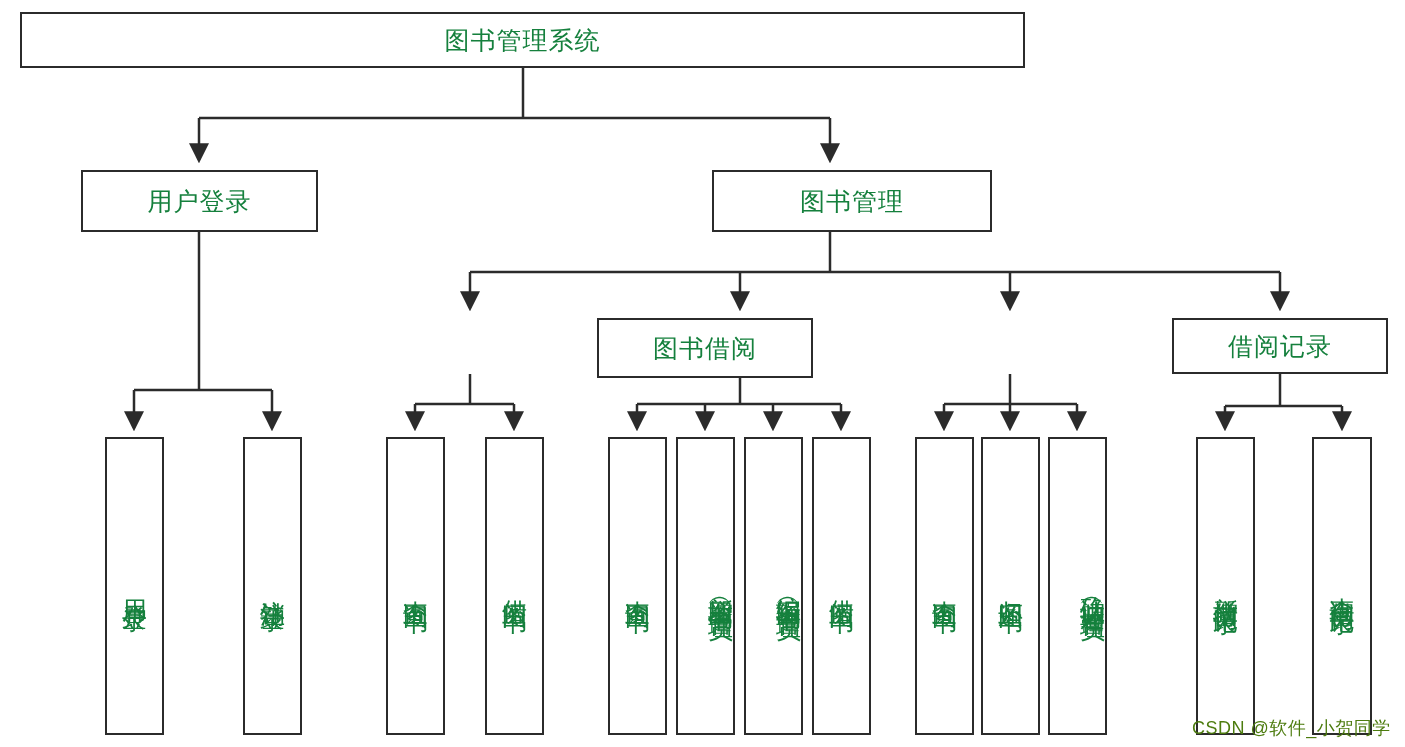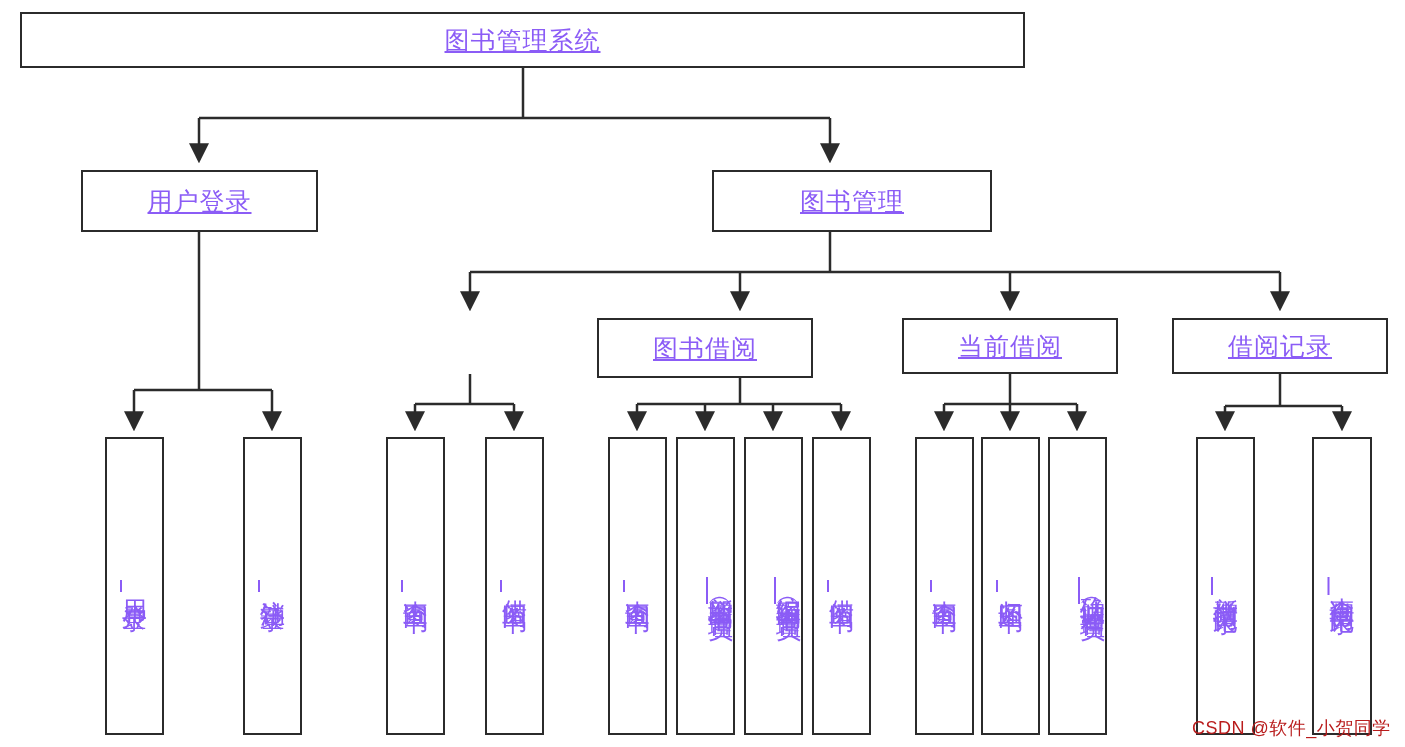--- a/index.html
+++ b/index.html
@@ -25,22 +25,21 @@
     height: 747px;
   }
   .node-box {
     position: absolute;
     box-sizing: border-box;
     background: #ffffff;
     border: 2px solid #2b2b2b;
     display: flex;
     align-items: center;
     justify-content: center;
-    color: #8b5cf6;
-    text-decoration: underline;
+    color: #15803d;
   }
   .node-h {
     font-size: 25px;
     letter-spacing: 1px;
     white-space: nowrap;
   }
   .node-v {
     font-size: 25px;
     writing-mode: vertical-rl;
     text-orientation: upright;
@@ -51,21 +50,21 @@
     padding-top: 8px;
     overflow: hidden;
   }
   .node-v.mid {
     align-items: center;
     padding-top: 0;
   }
   .watermark {
     position: absolute;
     font-size: 18px;
-    color: #b91c1c;
+    color: #4d7c0f;
     white-space: nowrap;
     letter-spacing: 0.5px;
   }
 </style>
 </head>
 <body>
 
 <div id="canvas">
 
   <svg class="diagram" viewBox="0 0 1405 747" xmlns="http://www.w3.org/2000/svg">
@@ -125,23 +124,20 @@
   <div class="node-box node-h" style="left:81px; top:170px; width:237px; height:62px;">
     <span>用户登录</span>
   </div>
   <div class="node-box node-h" style="left:712px; top:170px; width:280px; height:62px;">
     <span>图书管理</span>
   </div>
 
   <div class="node-box node-h" style="left:597px; top:318px; width:216px; height:60px;">
     <span>图书借阅</span>
   </div>
-  <div class="node-box node-h" style="left:902px; top:318px; width:216px; height:56px;">
-    <span>当前借阅</span>
-  </div>
   <div class="node-box node-h" style="left:1172px; top:318px; width:216px; height:56px;">
     <span>借阅记录</span>
   </div>
 
   <div class="node-box node-v mid" style="left:105px; top:437px; width:59px; height:298px;">
     <span>用户登录</span>
   </div>
   <div class="node-box node-v mid" style="left:243px; top:437px; width:59px; height:298px;">
     <span>注销登录</span>
   </div>

